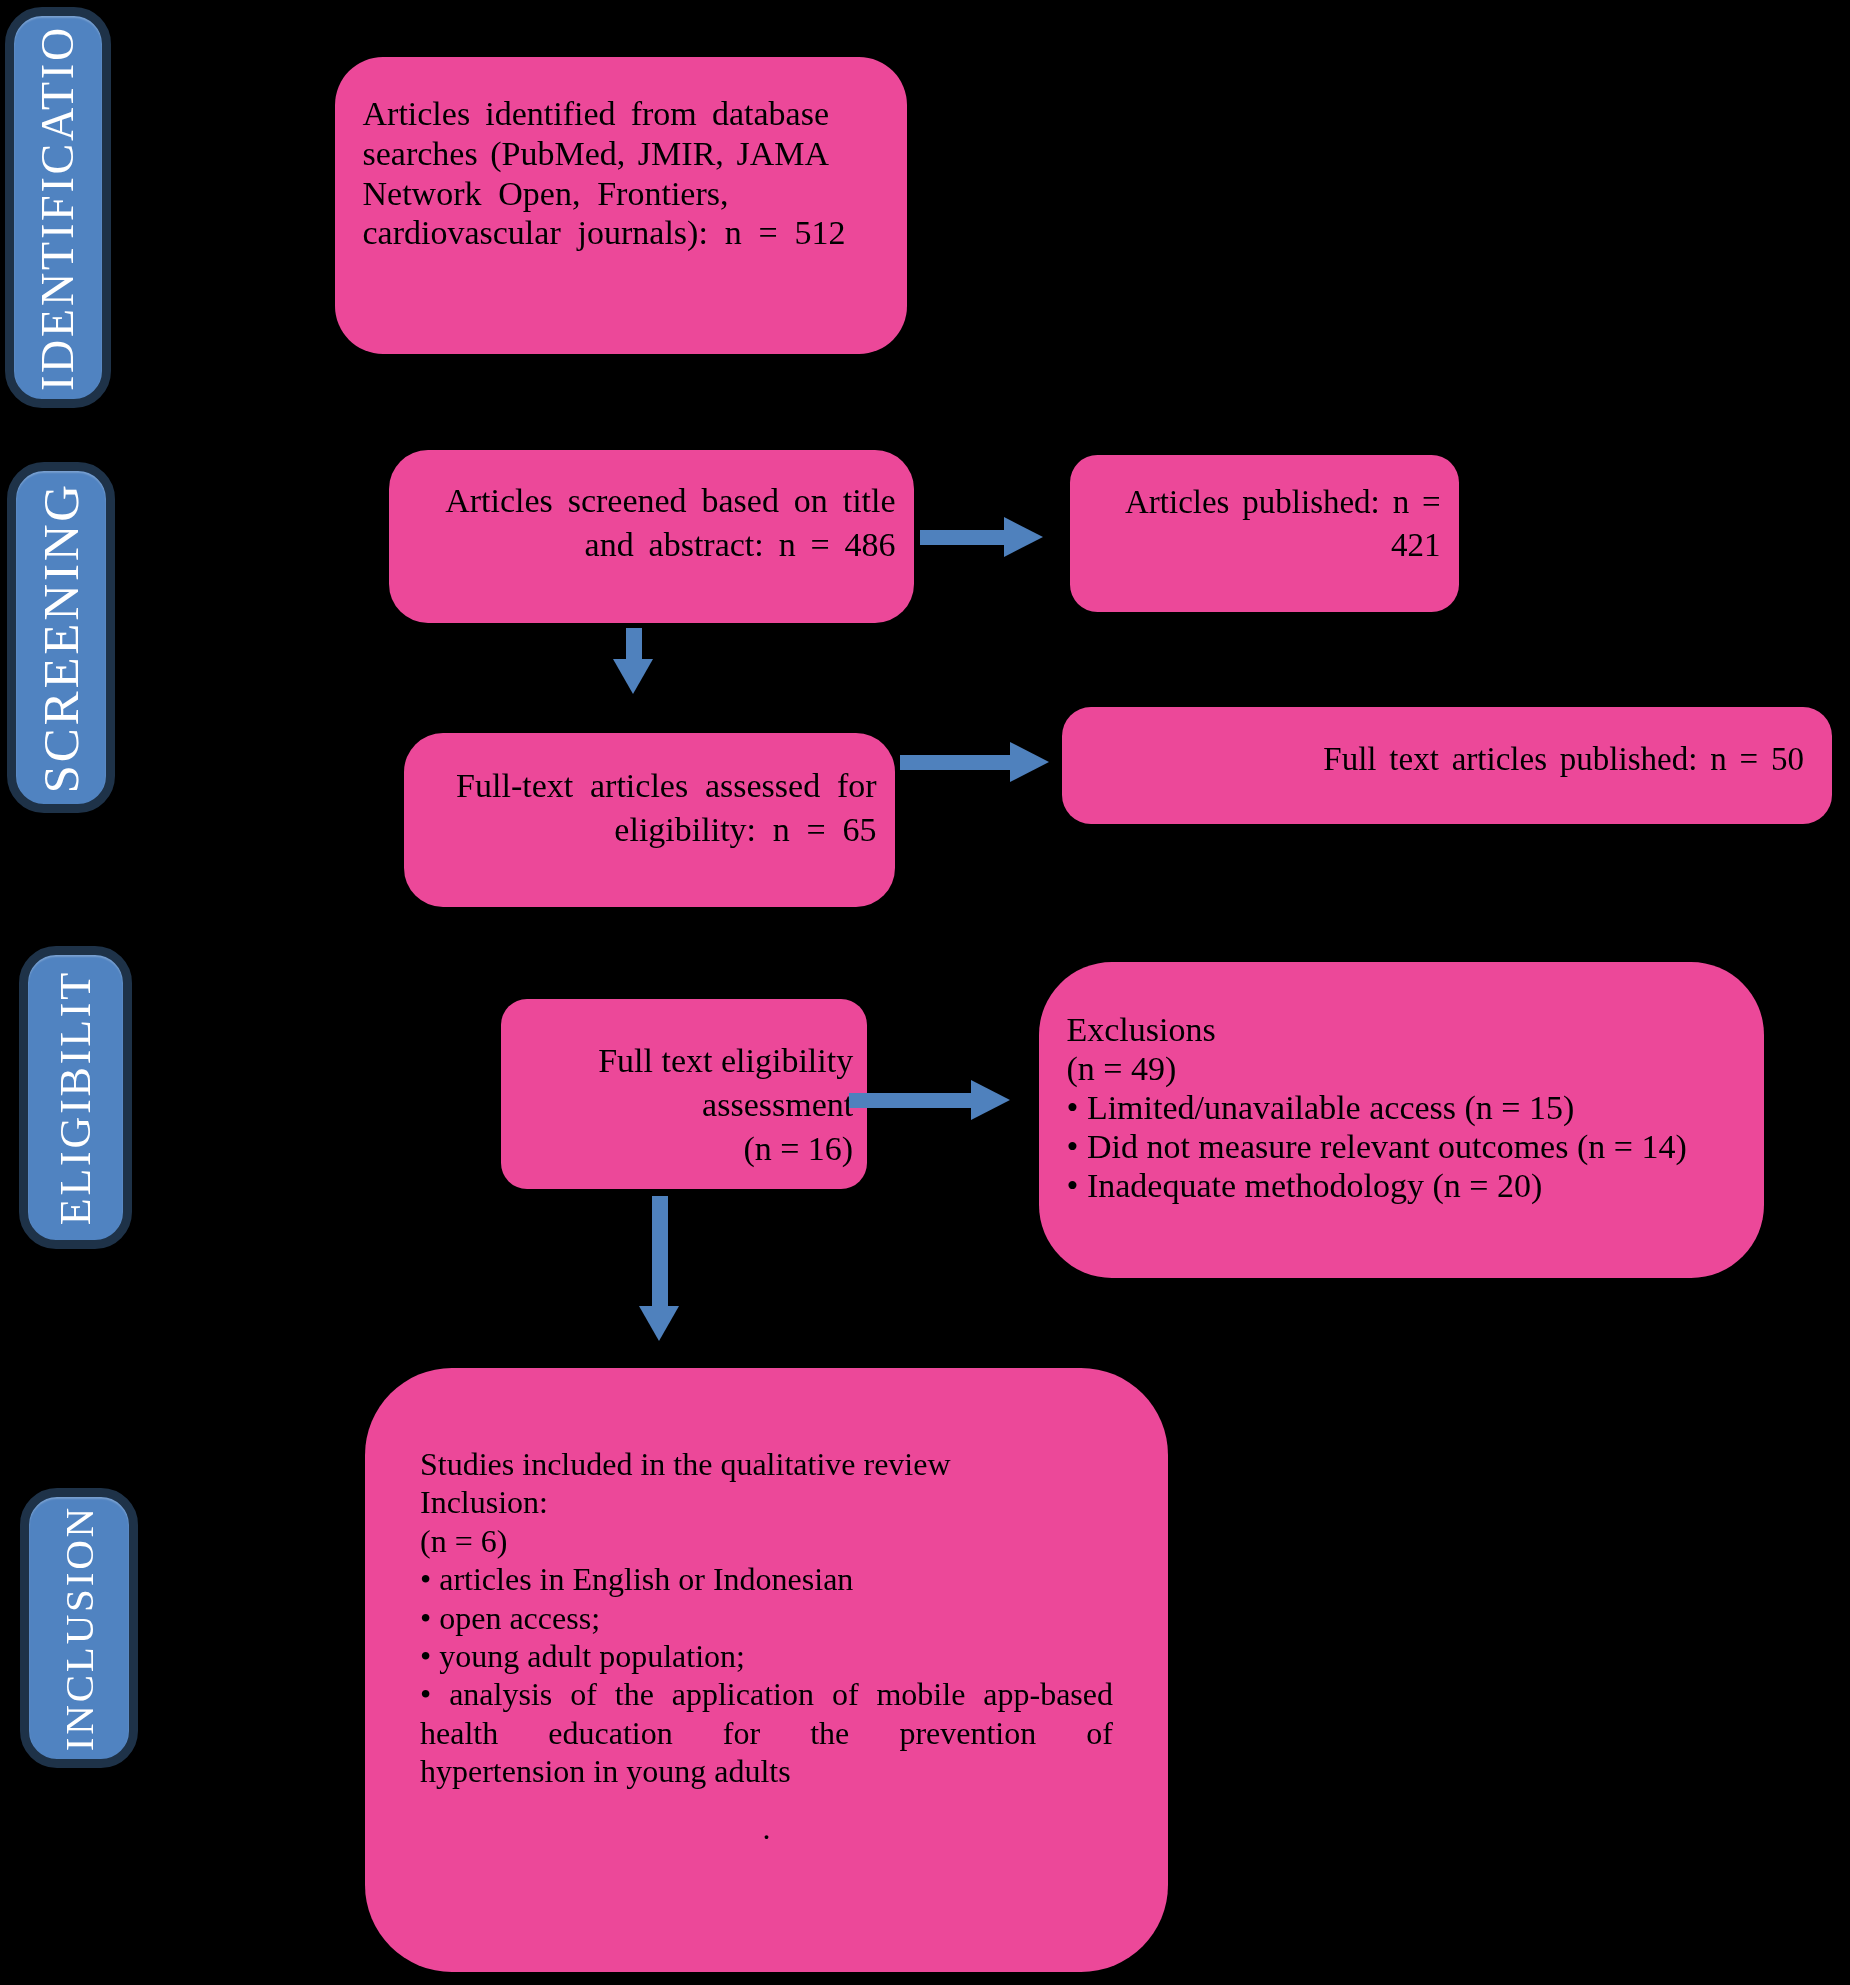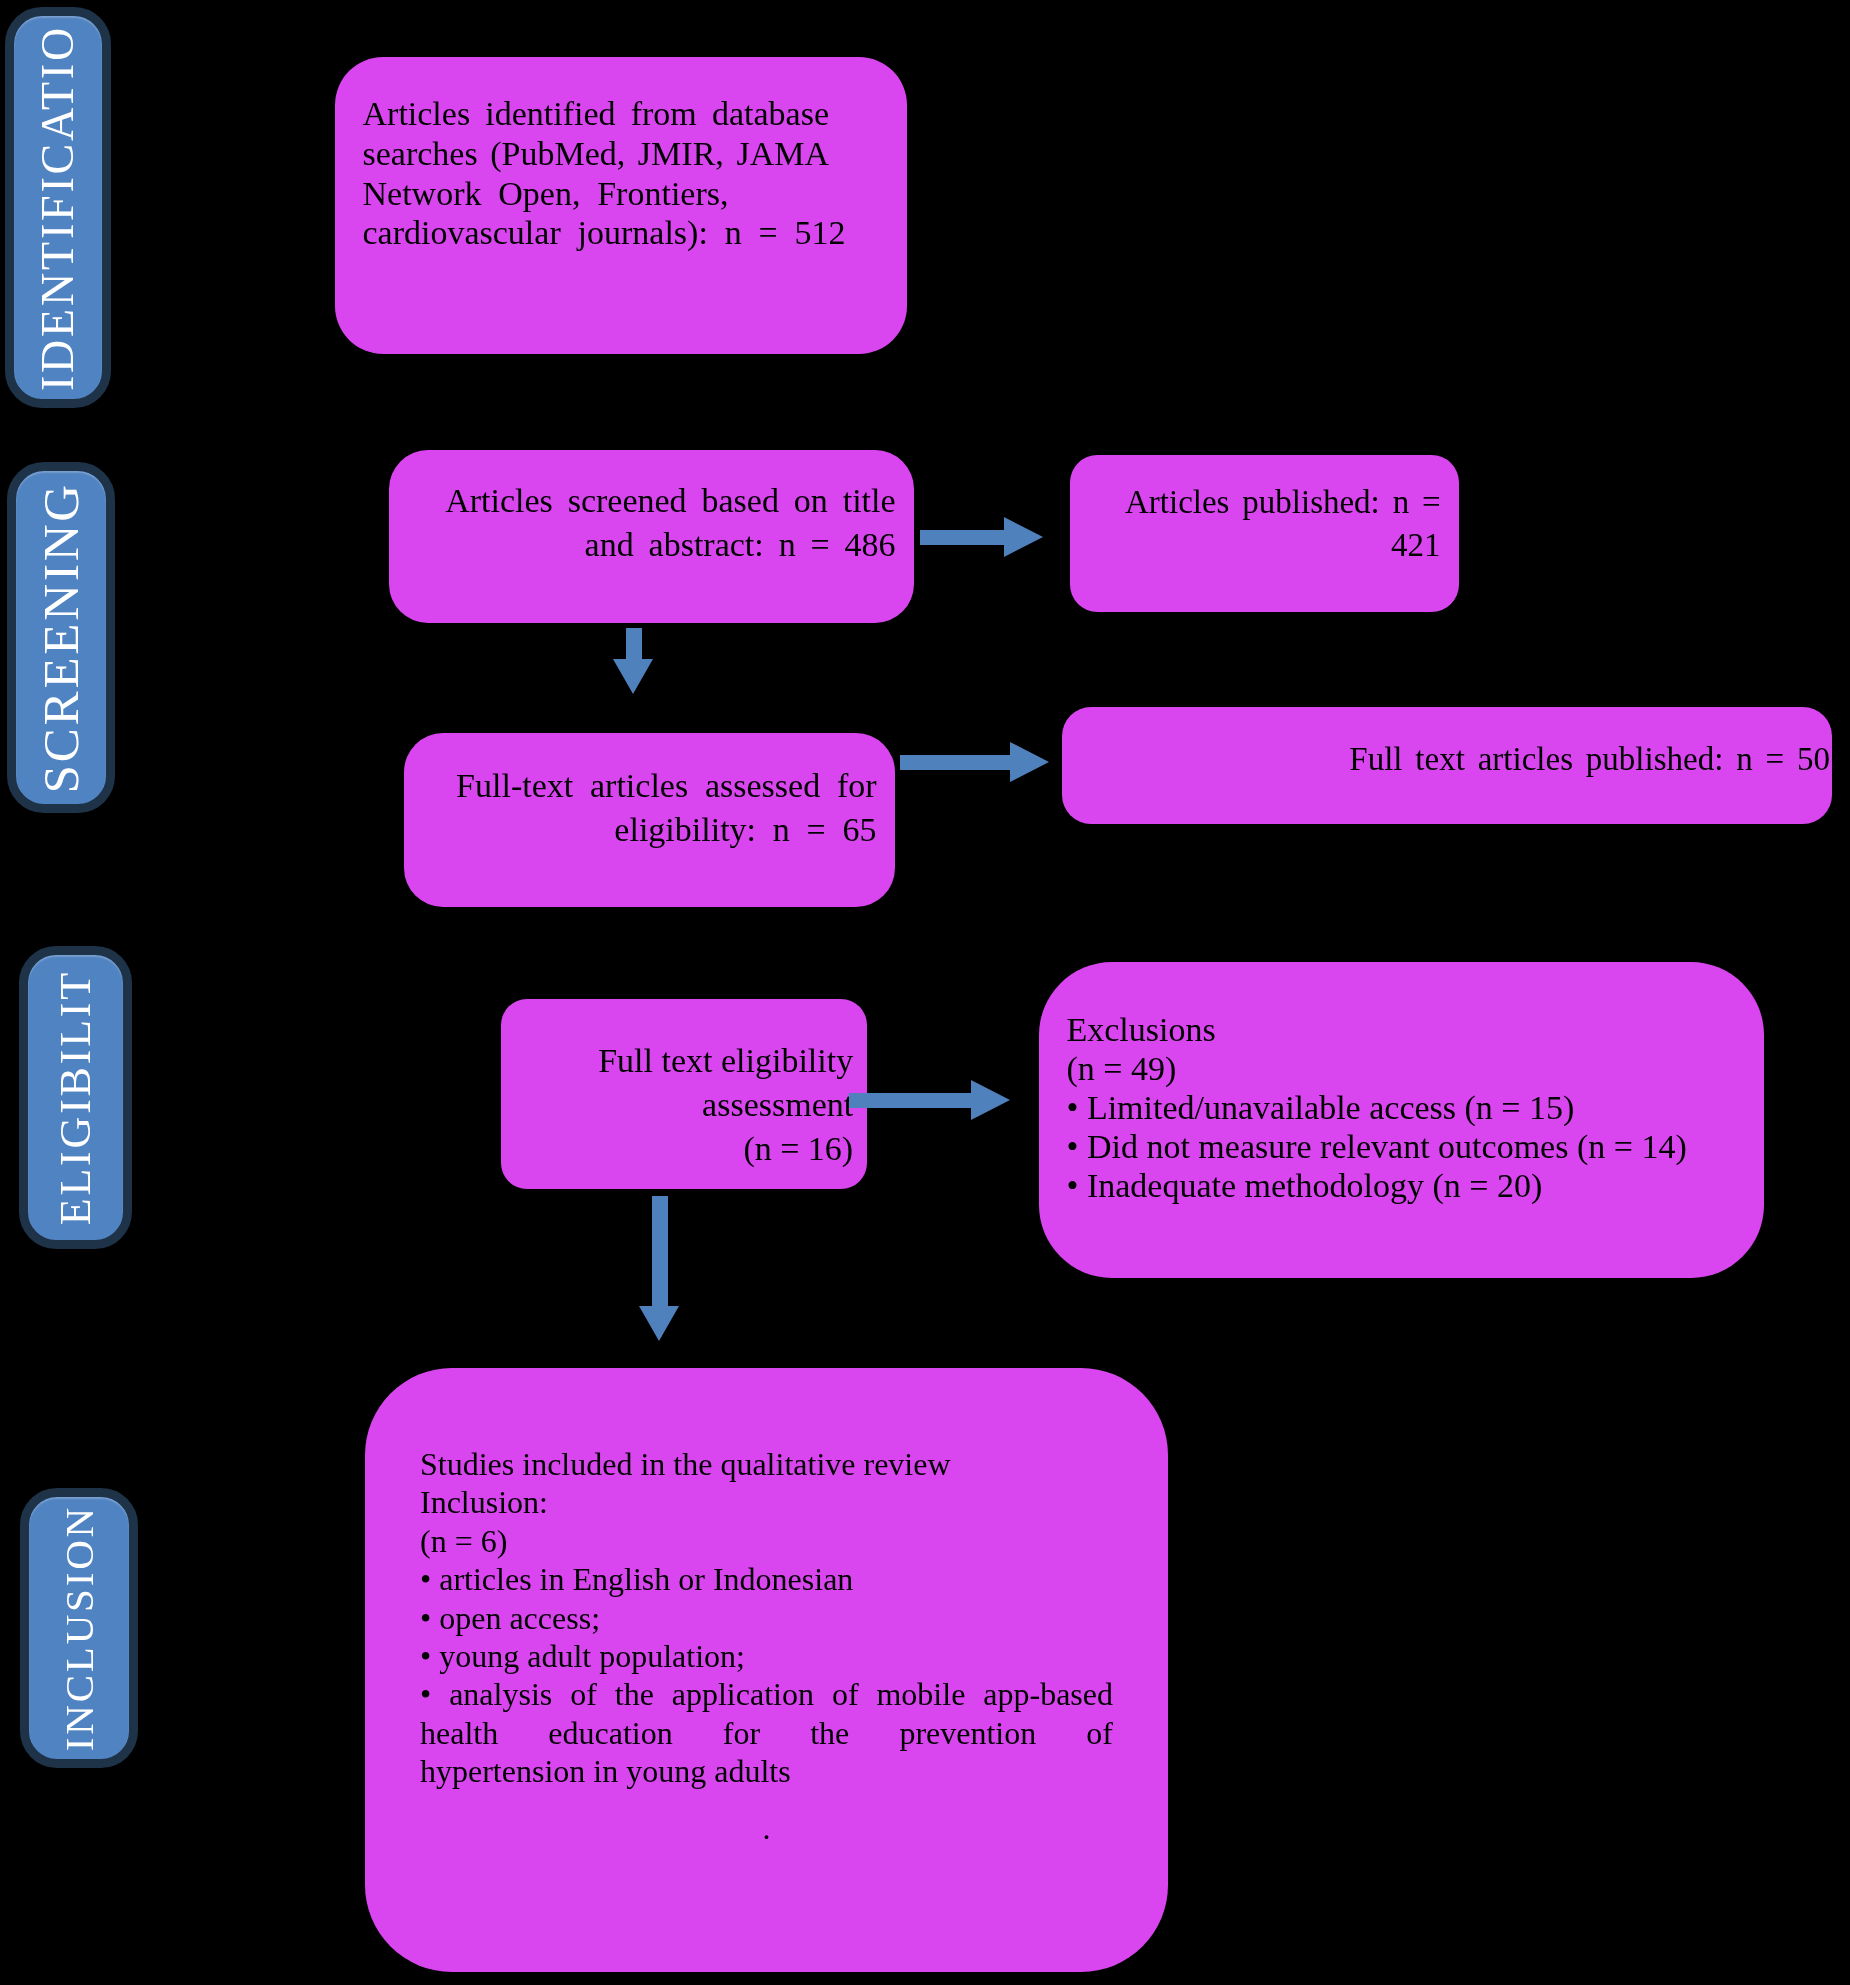--- a/index.html
+++ b/index.html
@@ -32,21 +32,21 @@
   #stage-screening{left:7.3px;top:462px;width:108px;height:351px;}
   #stage-screening span{font-size:51px;}
   #stage-eligibility{left:19px;top:946px;width:113px;height:303px;}
   #stage-eligibility span{font-size:44px;}
   #stage-inclusion{left:20px;top:1488px;width:118px;height:280px;}
   #stage-inclusion span{font-size:41px;}
 
   
   .fbox{
     position:absolute;
-    background:#d946ef;color:#000;
+    background:#ec4899;color:#000;
     box-sizing:border-box;
     font-family:Liberation Serif, serif;
   }
   .fbox .line{white-space:nowrap;}
   .center{text-align:right;}
   .stretch{text-align:justify;text-align-last:justify;}
 
   #box-identified{
     left:335px;top:57px;width:572px;height:297px;
     border-radius:48px;
@@ -72,21 +72,21 @@
     left:404px;top:701px;width:491px;height:174px;
     border-radius:39px;
     padding:31px 18.4px 0;
     font-size:34px;line-height:1.3;
     word-spacing:8.3px;
     margin-top:32px;
   }
   #box-fulltext-published{
     left:1062px;top:707px;width:770px;height:117px;
     border-radius:29px;
-    padding:31px 2px 0;
+    padding:31px 28px 0;
     font-size:33px;line-height:1.3;
     word-spacing:4.6px;
   }
   #box-eligibility-assessment{
     left:501px;top:999px;width:366px;height:190px;
     border-radius:26px;
     padding:40px 13.8px 0;
     font-size:34px;line-height:1.3;
   }
   #box-exclusions{

